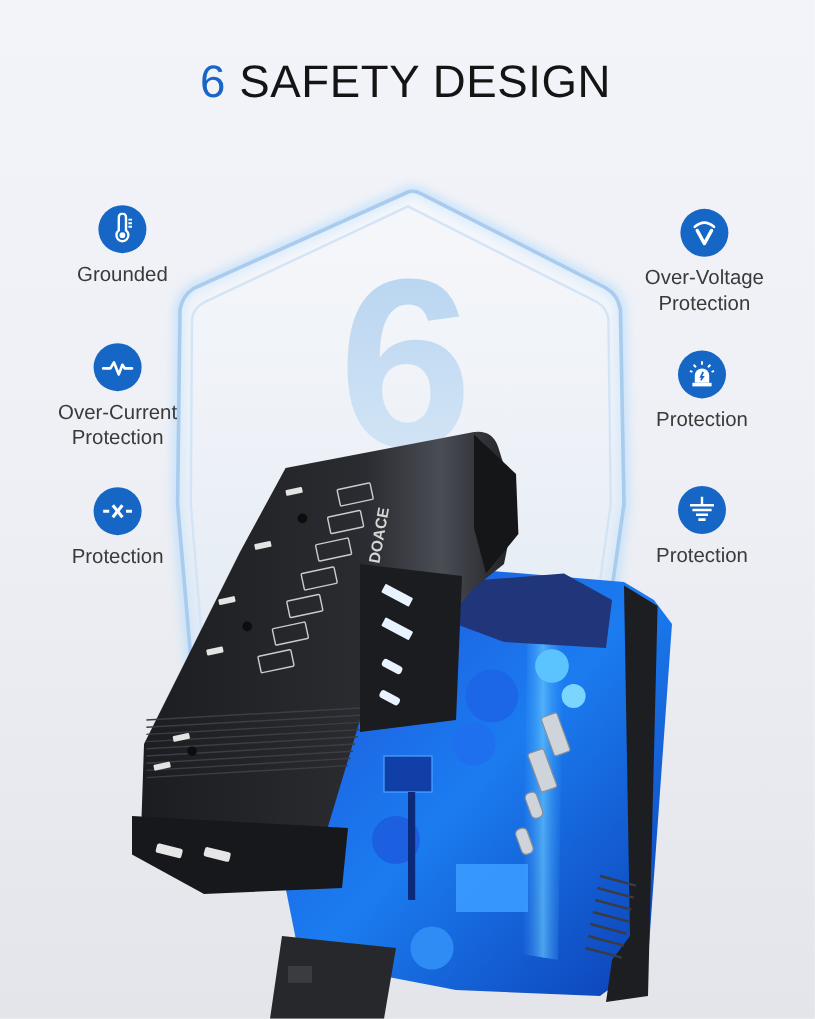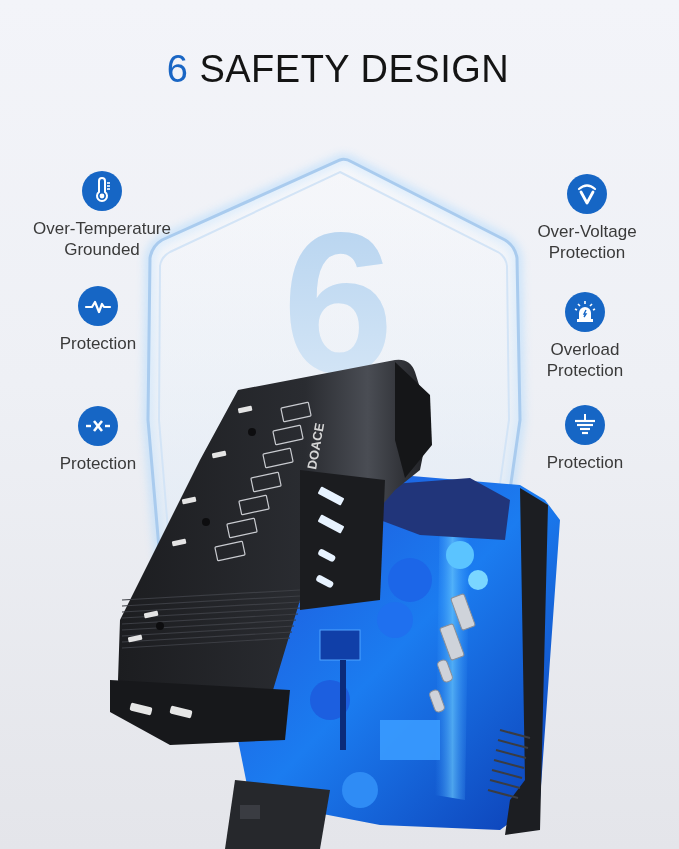--- a/index.html
+++ b/index.html
@@ -176,30 +176,30 @@
 <div class="feature" style="left:7px; top:171px;">
   <div class="badge">
     <svg viewBox="0 0 28 28">
         <path d="M11 4 a3 3 0 0 1 6 0 v11 a5 5 0 1 1 -6 0 z" fill="none" stroke="#fff" stroke-width="2"></path>
         <circle cx="14" cy="19" r="2.4" fill="#fff"></circle>
         <line x1="19" y1="6" x2="22" y2="6" stroke="#fff" stroke-width="1.6"></line>
         <line x1="19" y1="9" x2="22" y2="9" stroke="#fff" stroke-width="1.6"></line>
         <line x1="19" y1="12" x2="22" y2="12" stroke="#fff" stroke-width="1.6"></line>
       </svg>
   </div>
-  <span class="label">Over-Temperature</span>
   <span class="label">Grounded</span>
 </div>
 
 <div class="feature" style="left:3px; top:286px;">
   <div class="badge">
     <svg viewBox="0 0 28 28">
         <polyline points="2,15 8,15 11,10 15,20 18,12 20,15 26,15" fill="none" stroke="#fff" stroke-width="2.2" stroke-linejoin="round" stroke-linecap="round"></polyline>
       </svg>
   </div>
+  <span class="label">Over-Current</span>
   <span class="label">Protection</span>
 </div>
 
 <div class="feature" style="left:3px; top:406px;">
   <div class="badge">
     <svg viewBox="0 0 28 28">
         <line x1="2" y1="14" x2="7" y2="14" stroke="#fff" stroke-width="2.4"></line>
         <line x1="21" y1="14" x2="26" y2="14" stroke="#fff" stroke-width="2.4"></line>
         <line x1="10" y1="9" x2="18" y2="19" stroke="#fff" stroke-width="2.6"></line>
         <line x1="18" y1="9" x2="10" y2="19" stroke="#fff" stroke-width="2.6"></line>
@@ -225,21 +225,20 @@
         <path d="M8 21 V15 a6 6 0 0 1 12 0 V21 Z" fill="#fff"></path>
         <rect x="6" y="21" width="16" height="3" fill="#fff"></rect>
         <polyline points="15,12 13,16 15,16 13,19" fill="none" stroke="#1666c5" stroke-width="1.4"></polyline>
         <line x1="14" y1="3" x2="14" y2="6" stroke="#fff" stroke-width="1.6"></line>
         <line x1="7" y1="6" x2="9" y2="8" stroke="#fff" stroke-width="1.6"></line>
         <line x1="21" y1="6" x2="19" y2="8" stroke="#fff" stroke-width="1.6"></line>
         <line x1="4" y1="11" x2="6" y2="12" stroke="#fff" stroke-width="1.6"></line>
         <line x1="24" y1="11" x2="22" y2="12" stroke="#fff" stroke-width="1.6"></line>
       </svg>
   </div>
-  <span class="label">Overload</span>
   <span class="label">Protection</span>
 </div>
 
 <div class="feature" style="left:490px; top:405px;">
   <div class="badge">
     <svg viewBox="0 0 28 28">
         <line x1="14" y1="3" x2="14" y2="9" stroke="#fff" stroke-width="2"></line>
         <line x1="4" y1="10" x2="24" y2="10" stroke="#fff" stroke-width="2.2"></line>
         <line x1="6" y1="14" x2="22" y2="14" stroke="#fff" stroke-width="2.2"></line>
         <line x1="9" y1="18" x2="19" y2="18" stroke="#fff" stroke-width="2.2"></line>

